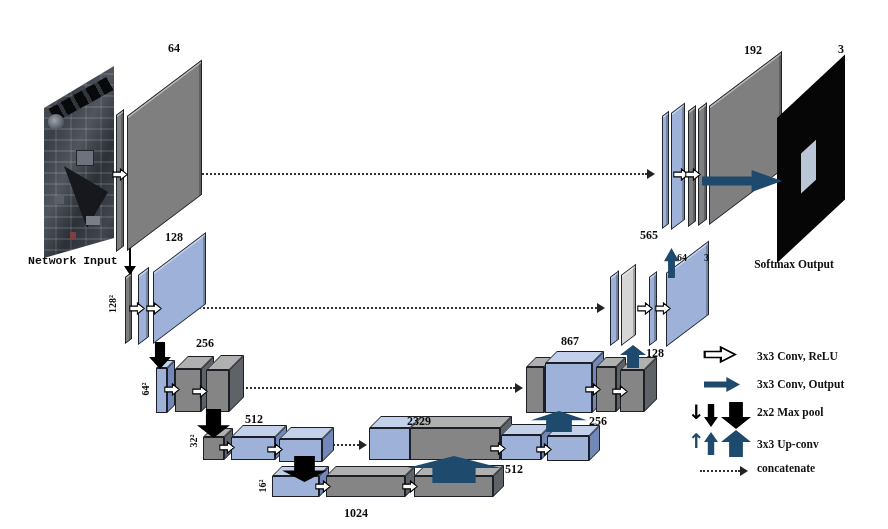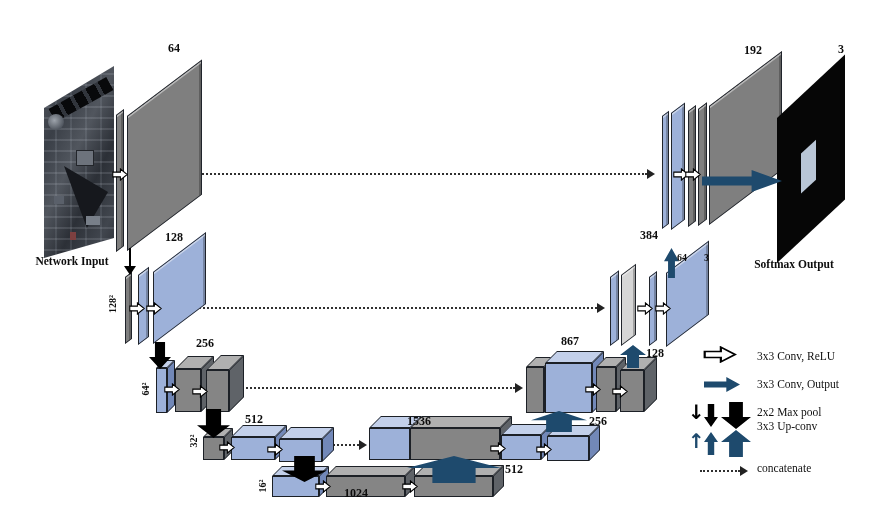--- a/index.html
+++ b/index.html
@@ -3,21 +3,21 @@
 <meta charset="utf-8">
 <style>
   html,body{margin:0;padding:0;background:#fff;}
   .canvas{position:relative;width:888px;height:529px;background:#fff;overflow:hidden;
           font-family:"Liberation Serif",serif;}
   
   .lbl{position:absolute;font-weight:bold;font-size:12px;color:#0d0d0d;z-index:6;white-space:nowrap;}
   .lbl.sm{font-size:10px;}
   .lbl.cap{font-size:11.5px;text-align:center;line-height:1.3;}
   .rot{transform:translate(-50%,-50%) rotate(-90deg);}
-  .leg-txt{position:absolute;font-size:11.5px;font-weight:normal;color:#111;z-index:6;white-space:nowrap;}
+  .leg-txt{position:absolute;font-size:11.5px;font-weight:bold;color:#111;z-index:6;white-space:nowrap;}
   
   .plate{position:absolute;transform:skewY(-37deg);transform-origin:0 0;border:1px solid #20242b;
          box-sizing:border-box;z-index:2;
          box-shadow:inset 0 2px 0 rgba(255,255,255,.45), inset -2px 0 0 rgba(0,0,0,.25);}
   .plate.gray{background:#7f7f7f;}
   .plate.blue{background:#9db1d9;}
   .plate.lgray{background:#d6d6d6;}
   
   .box3d{position:absolute;z-index:2;}
   .box3d i{display:block;position:absolute;box-sizing:border-box;border:1px solid #1c2026;}
@@ -75,21 +75,21 @@
     <i class="pcb-base"></i>
     <i class="pcb-dots"></i>
     <i class="pcb-conn"></i>
     <i class="pcb-blob"></i>
     <i class="pcb-tri"></i>
     <i class="pcb-chip1"></i>
     <i class="pcb-chip2"></i>
     <i class="pcb-chip3"></i>
     <i class="pcb-red"></i>
   </div>
-  <div class="lbl cap" style="left:28px;top:254px;width:88px;">Network Input</div>
+  <div class="lbl cap" style="left:28px;top:254px;width:88px;font-family:Liberation Mono, monospace;">Network Input</div>
 
   <div class="plate gray" style="left:116px;top:115px;width:8px;height:137px;"></div>
   <div class="plate gray" style="left:127px;top:116px;width:75px;height:135px;"></div>
   <div class="lbl" style="left:168px;top:41px;">64</div>
   <span class="conv-arrow" style="left:112px;top:167px;"><svg viewBox="0 0 20 14" width="100%" height="100%" preserveAspectRatio="none">
         <path d="M1 4.5 H10.5 V1 L19 7 L10.5 13 V9.5 H1 Z" fill="#ffffff" stroke="#000000" stroke-width="1.3"></path>
       </svg></span>
   <div class="dotted" style="left:135px;top:173px;width:512px;"></div>
   <div class="dhead" style="left:647px;top:169px;"></div>
 
@@ -176,21 +176,21 @@
   <div class="box3d gray" style="left:326px;top:476px;width:79px;height:21px;--d:10px;">
       <i class="t"></i>
       <i class="s"></i>
       <i class="f"></i>
     </div>
   <div class="box3d gray" style="left:414px;top:476px;width:79px;height:21px;--d:11px;">
       <i class="t"></i>
       <i class="s"></i>
       <i class="f"></i>
     </div>
-  <div class="lbl" style="left:344px;top:486px;">1024</div>
+  <div class="lbl" style="left:344px;top:506px;">1024</div>
   <div class="lbl sm rot" style="left:262px;top:486px;">16²</div>
   <span class="conv-arrow" style="left:315px;top:479px;"><svg viewBox="0 0 20 14" width="100%" height="100%" preserveAspectRatio="none">
         <path d="M1 4.5 H10.5 V1 L19 7 L10.5 13 V9.5 H1 Z" fill="#ffffff" stroke="#000000" stroke-width="1.3"></path>
       </svg></span>
   <span class="conv-arrow" style="left:402px;top:479px;"><svg viewBox="0 0 20 14" width="100%" height="100%" preserveAspectRatio="none">
         <path d="M1 4.5 H10.5 V1 L19 7 L10.5 13 V9.5 H1 Z" fill="#ffffff" stroke="#000000" stroke-width="1.3"></path>
       </svg></span>
 
   <div class="arrow au" style="left:407px;top:456px;width:94px;height:27px;"></div>
   <div class="lbl" style="left:505px;top:462px;">512</div>
@@ -198,21 +198,21 @@
   <div class="box3d blue" style="left:369px;top:428px;width:41px;height:32px;--d:12px;">
       <i class="t"></i>
       <i class="s"></i>
       <i class="f"></i>
     </div>
   <div class="box3d gray" style="left:410px;top:428px;width:90px;height:32px;--d:12px;">
       <i class="t"></i>
       <i class="s"></i>
       <i class="f"></i>
     </div>
-  <div class="lbl" style="left:407px;top:414px;">1536</div>
+  <div class="lbl" style="left:407px;top:414px;">2329</div>
   <span class="conv-arrow" style="left:490px;top:441px;"><svg viewBox="0 0 20 14" width="100%" height="100%" preserveAspectRatio="none">
         <path d="M1 4.5 H10.5 V1 L19 7 L10.5 13 V9.5 H1 Z" fill="#ffffff" stroke="#000000" stroke-width="1.3"></path>
       </svg></span>
   <div class="box3d blue" style="left:501px;top:435px;width:40px;height:25px;--d:11px;">
       <i class="t"></i>
       <i class="s"></i>
       <i class="f"></i>
     </div>
   <span class="conv-arrow" style="left:536px;top:442px;"><svg viewBox="0 0 20 14" width="100%" height="100%" preserveAspectRatio="none">
         <path d="M1 4.5 H10.5 V1 L19 7 L10.5 13 V9.5 H1 Z" fill="#ffffff" stroke="#000000" stroke-width="1.3"></path>
@@ -252,21 +252,21 @@
       <i class="t"></i>
       <i class="s"></i>
       <i class="f"></i>
     </div>
 
   <div class="arrow au" style="left:620px;top:345px;width:26px;height:23px;"></div>
   <div class="lbl" style="left:646px;top:346px;">128</div>
 
   <div class="plate blue" style="left:610px;top:277px;width:9px;height:69px;"></div>
   <div class="plate lgray" style="left:621px;top:275px;width:15px;height:71px;"></div>
-  <div class="lbl" style="left:640px;top:228px;">384</div>
+  <div class="lbl" style="left:640px;top:228px;">565</div>
   <span class="conv-arrow" style="left:637px;top:301px;"><svg viewBox="0 0 20 14" width="100%" height="100%" preserveAspectRatio="none">
         <path d="M1 4.5 H10.5 V1 L19 7 L10.5 13 V9.5 H1 Z" fill="#ffffff" stroke="#000000" stroke-width="1.3"></path>
       </svg></span>
   <div class="plate blue" style="left:649px;top:277px;width:8px;height:69px;"></div>
   <span class="conv-arrow" style="left:655px;top:301px;"><svg viewBox="0 0 20 14" width="100%" height="100%" preserveAspectRatio="none">
         <path d="M1 4.5 H10.5 V1 L19 7 L10.5 13 V9.5 H1 Z" fill="#ffffff" stroke="#000000" stroke-width="1.3"></path>
       </svg></span>
   <div class="plate blue" style="left:666px;top:273px;width:43px;height:74px;"></div>
   <div class="lbl sm" style="left:677px;top:252px;">64</div>
   <div class="lbl sm" style="left:704px;top:252px;">3</div>
@@ -304,20 +304,20 @@
     <div class="leg-txt" style="left:757px;top:378px;">3x3 Conv, Output</div>
 
     <span class="glyph" style="left:688px;top:402px;font-size:20px;color:#000;">↓</span>
     <div class="arrow ad" style="left:704px;top:404px;width:14px;height:23px;"></div>
     <div class="arrow ad" style="left:721px;top:402px;width:30px;height:27px;"></div>
     <div class="leg-txt" style="left:757px;top:406px;">2x2 Max pool</div>
 
     <span class="glyph" style="left:688px;top:431px;font-size:20px;color:#1e4a6d;">↑</span>
     <div class="arrow au" style="left:704px;top:432px;width:14px;height:23px;"></div>
     <div class="arrow au" style="left:721px;top:430px;width:30px;height:27px;"></div>
-    <div class="leg-txt" style="left:757px;top:420px;">3x3 Up-conv</div>
+    <div class="leg-txt" style="left:757px;top:438px;">3x3 Up-conv</div>
 
     <div class="dotted" style="left:700px;top:470px;width:40px;"></div>
     <div class="dhead" style="left:740px;top:466px;"></div>
     <div class="leg-txt" style="left:757px;top:462px;">concatenate</div>
   </div>
 
 </div>
 
 </body></html>

